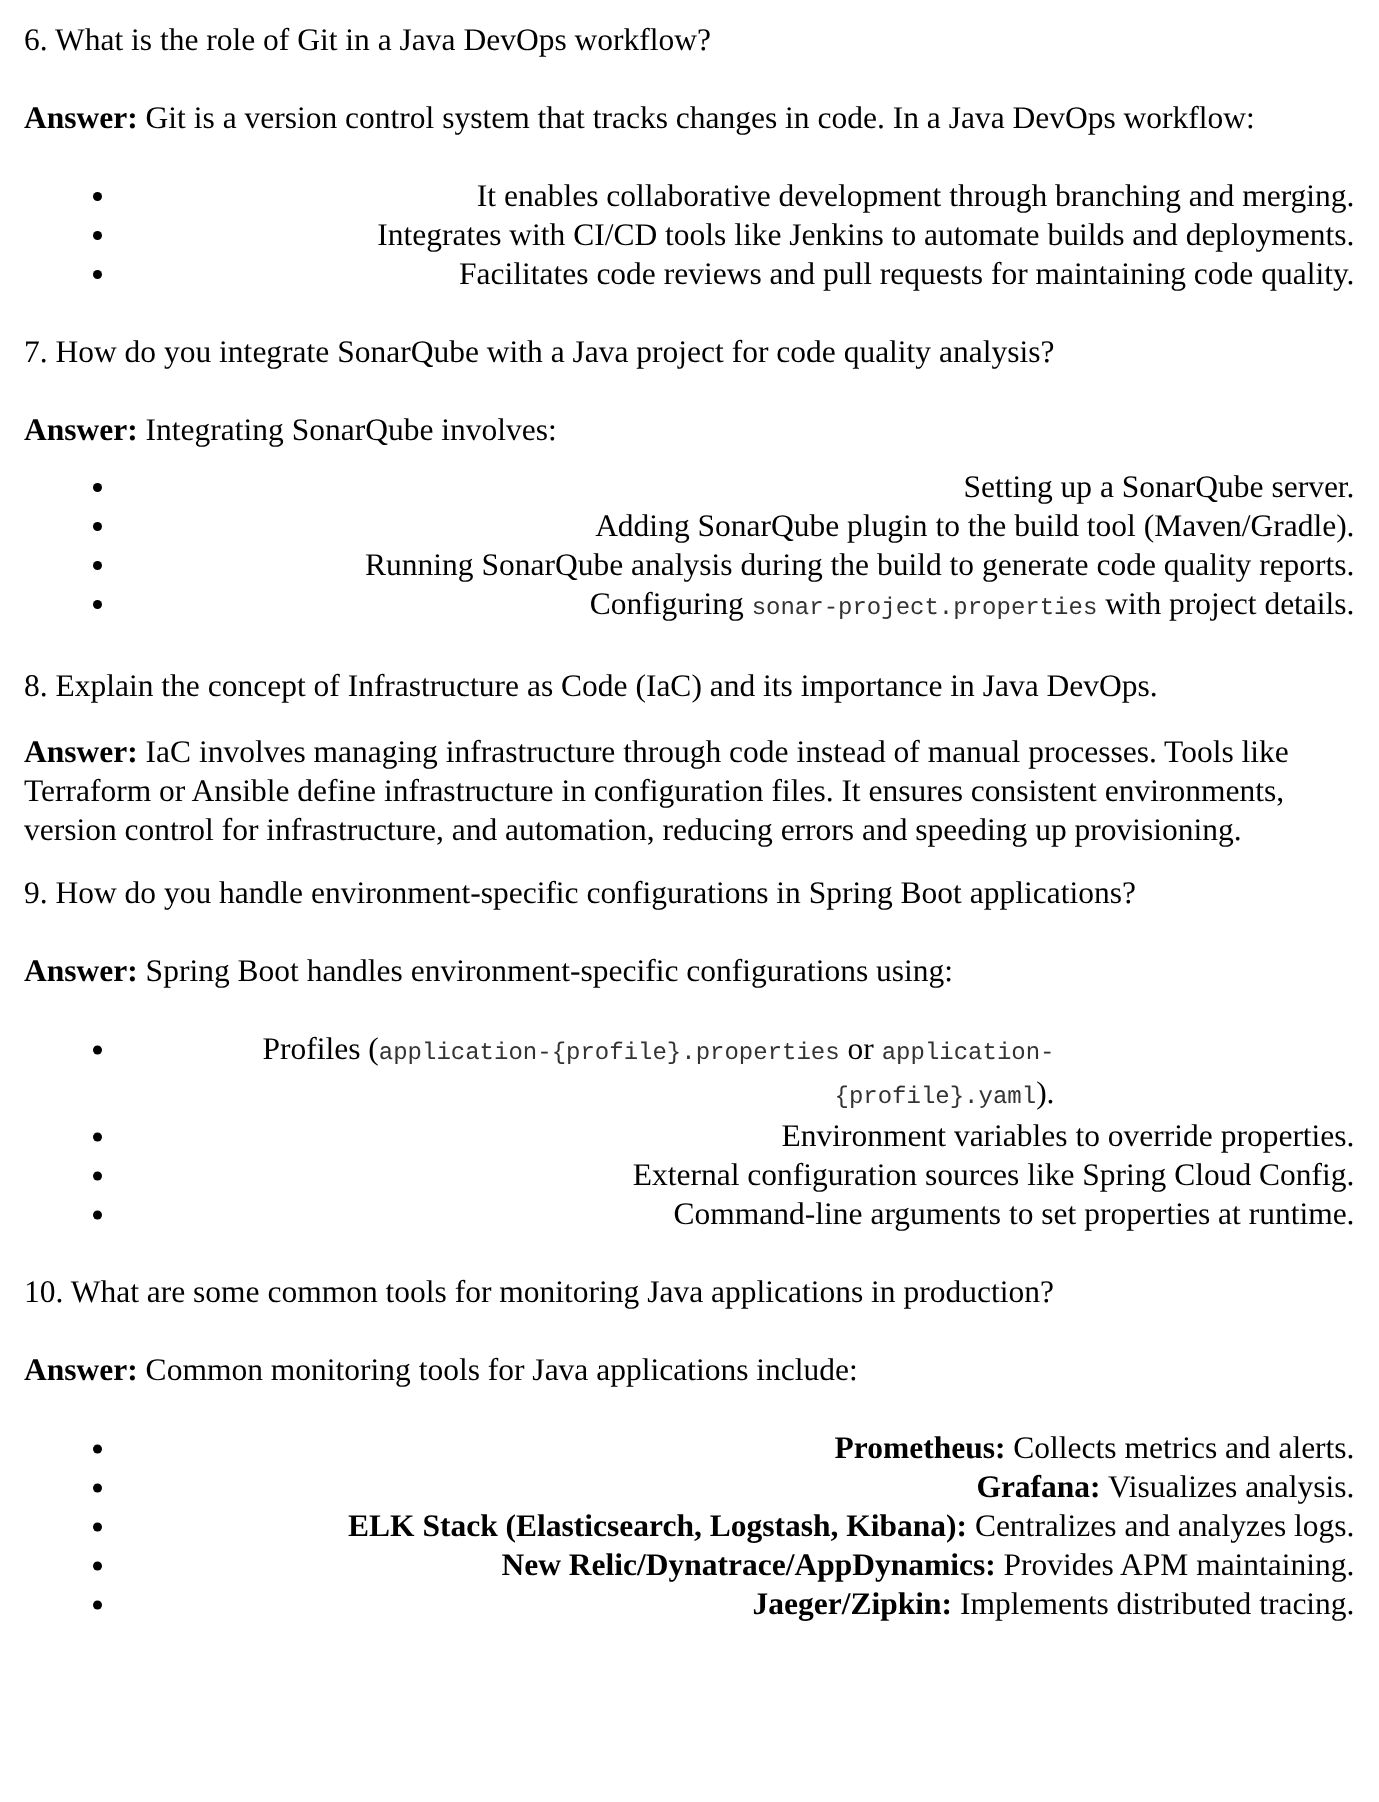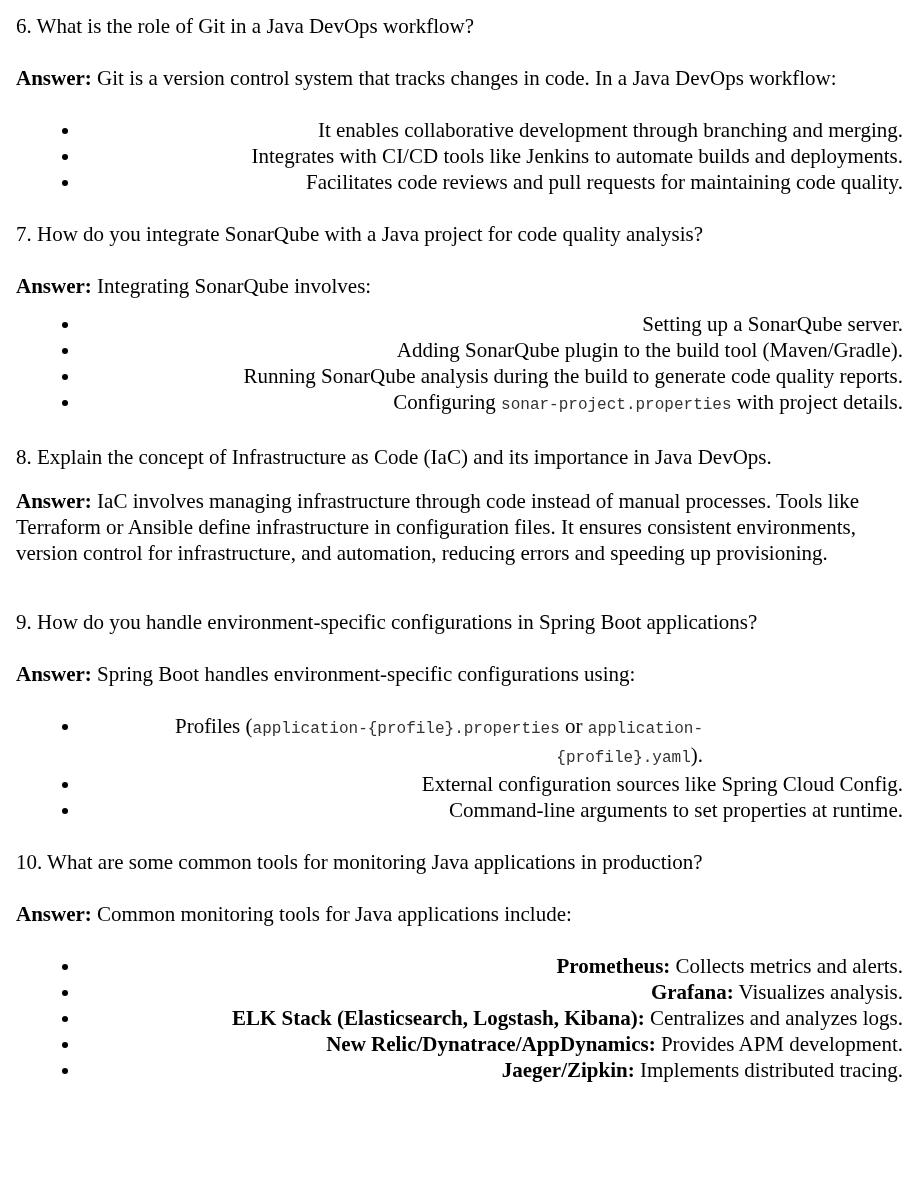--- a/index.html
+++ b/index.html
@@ -47,31 +47,32 @@
   <ul style="margin-top:12px">
     <li><span class="dot"></span><span>Setting up a SonarQube server.</span></li>
     <li><span class="dot"></span><span>Adding SonarQube plugin to the build tool (Maven/Gradle).</span></li>
     <li><span class="dot"></span><span>Running SonarQube analysis during the build to generate code quality reports.</span></li>
     <li><span class="dot"></span><span>Configuring </span><code>sonar-project.properties</code><span> with project details.</span></li>
   </ul>
 
   <p class="q" style="margin-top:26px">8. Explain the concept of Infrastructure as Code (IaC) and its importance in Java DevOps.</p>
   <p class="p" style="margin-top:18px"><span class="b">Answer:</span> <span>IaC involves managing infrastructure through code instead of manual processes. Tools like Terraform or Ansible define infrastructure in configuration files. It ensures consistent environments, version control for infrastructure, and automation, reducing errors and speeding up provisioning.</span></p>
 
-  <p class="q" style="margin-top:43px">9. How do you handle environment-specific configurations in Spring Boot applications?</p>
+  <p class="q" style="margin-top:16px">9. How do you handle environment-specific configurations in Spring Boot applications?</p>
   <p class="p" style="margin-top:26px"><span class="b">Answer:</span> <span>Spring Boot handles environment-specific configurations using:</span></p>
   <ul style="margin-top:26px">
     <li style="padding-right:200px"><span class="dot"></span><span>Profiles (</span><code>application-{profile}.properties</code><span> or </span><code>application-{profile}.yaml</code><span>).</span></li>
+    <li><span class="dot"></span><span>Environment variables to override properties.</span></li>
     <li><span class="dot"></span><span>External configuration sources like Spring Cloud Config.</span></li>
     <li><span class="dot"></span><span>Command-line arguments to set properties at runtime.</span></li>
   </ul>
 
   <p class="q" style="margin-top:26px">10. What are some common tools for monitoring Java applications in production?</p>
   <p class="p" style="margin-top:26px"><span class="b">Answer:</span> <span>Common monitoring tools for Java applications include:</span></p>
   <ul style="margin-top:26px">
     <li><span class="dot"></span><span class="b">Prometheus:</span><span> Collects metrics and alerts.</span></li>
     <li><span class="dot"></span><span class="b">Grafana:</span><span> Visualizes analysis.</span></li>
     <li><span class="dot"></span><span class="b">ELK Stack (Elasticsearch, Logstash, Kibana):</span><span> Centralizes and analyzes logs.</span></li>
-    <li><span class="dot"></span><span class="b">New Relic/Dynatrace/AppDynamics:</span><span> Provides APM development.</span></li>
+    <li><span class="dot"></span><span class="b">New Relic/Dynatrace/AppDynamics:</span><span> Provides APM maintaining.</span></li>
     <li><span class="dot"></span><span class="b">Jaeger/Zipkin:</span><span> Implements distributed tracing.</span></li>
   </ul>
 
 </div>
 
 </body></html>

